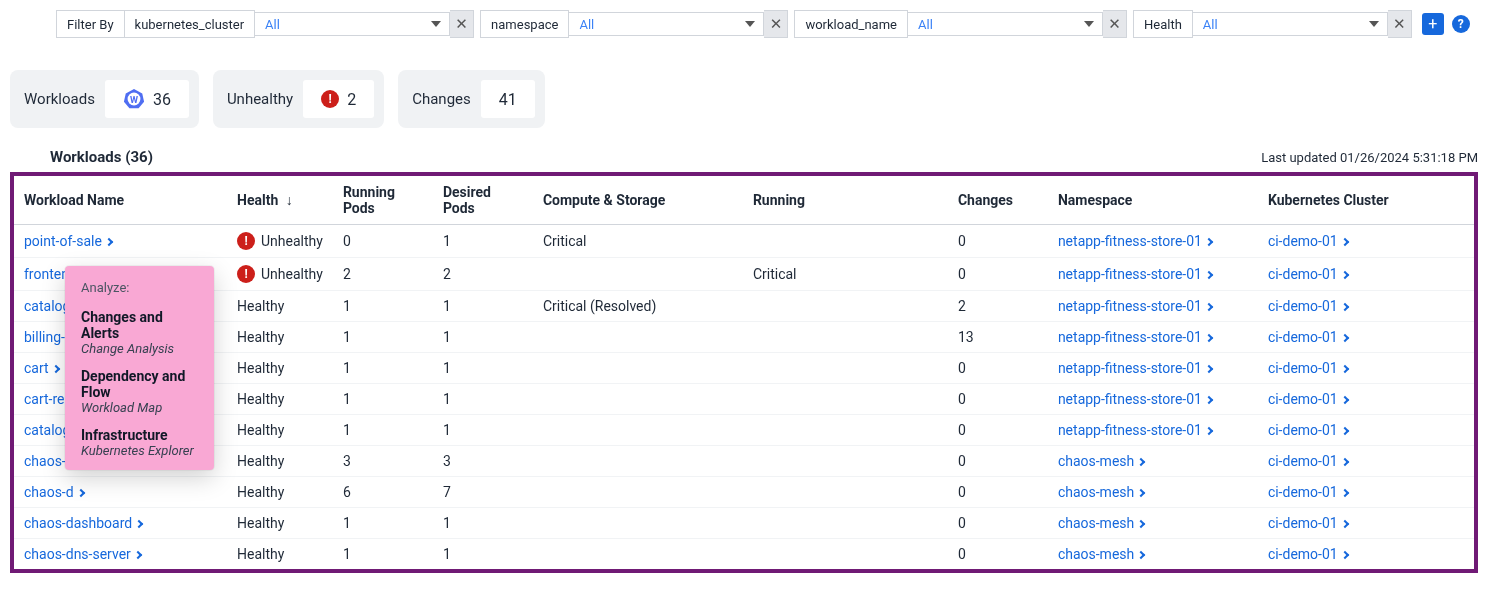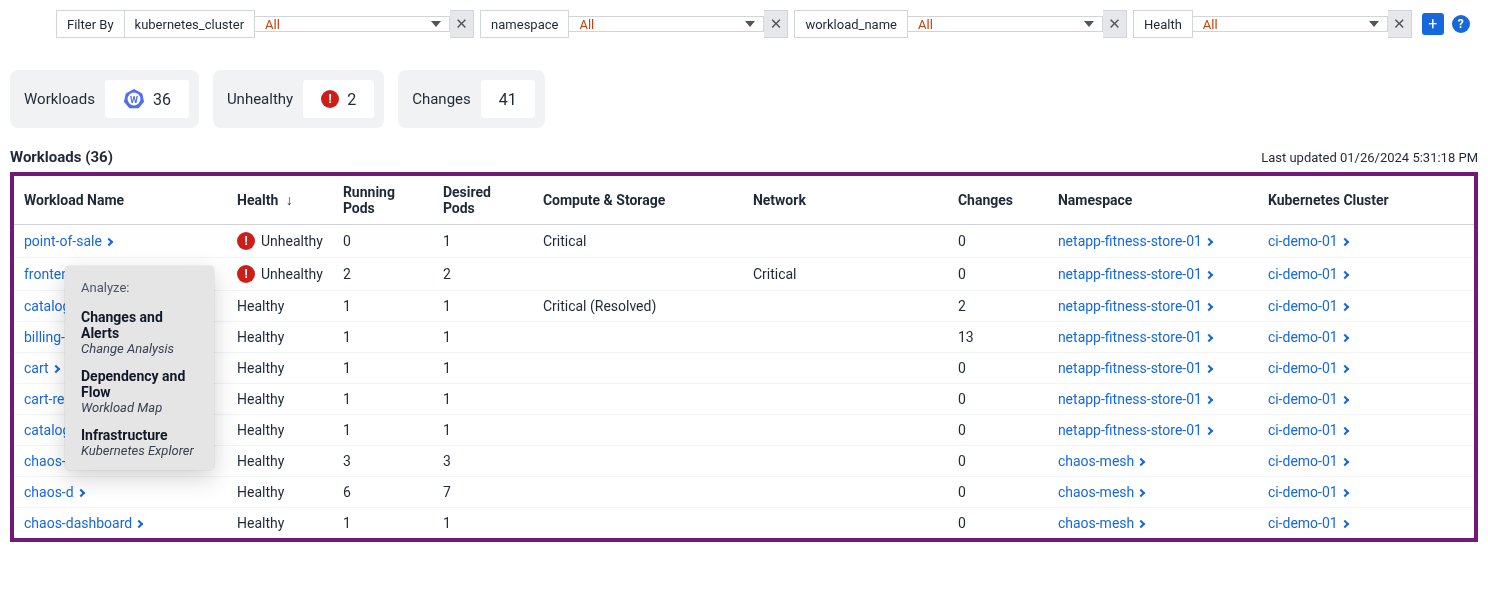--- a/index.html
+++ b/index.html
@@ -30,26 +30,26 @@
     height: 28px;
     display: flex;
     align-items: center;
     font-size: 13px;
     background: #fff;
   }
   .filter-token.first { border-left: 1px solid #d1d5db; }
   .filter-select {
     border: 1px solid #d1d5db;
     border-left: none;
-    height: 16px;
+    height: 24px;
     padding: 0 26px 0 10px;
     display: flex;
     align-items: center;
     font-size: 13px;
-    color: #c2410c;
+    color: #3b82f6;
     position: relative;
     min-width: 195px;
     background: #fff;
   }
   .filter-select::after {
     content: "";
     position: absolute;
     right: 8px;
     top: 50%;
     width: 0; height: 0;
@@ -138,21 +138,21 @@
     font-weight: 700;
   }
   
   .section-header {
     display: flex;
     justify-content: space-between;
     align-items: baseline;
     margin-top: 20px;
     margin-bottom: 6px;
   }
-  .section-title { font-weight: 700; font-size: 15px; }
+  .section-title { font-weight: 700; font-size: 15px; margin-left: 40px; }
   .last-updated { font-size: 13px; color: #1f2937; }
   
   .tbl {
     width: 100%;
     border-collapse: collapse;
     border: 4px solid #701a75;
   }
   .tbl th {
     text-align: left;
     font-weight: 700;
@@ -191,21 +191,21 @@
     color: #fff;
     display: flex;
     align-items: center;
     justify-content: center;
     font-size: 12px;
     font-weight: 700;
   }
   
   .popover {
     position: absolute;
-    background: #e5e5e5;
+    background: #f9a8d4;
     border-radius: 4px;
     box-shadow: 0 8px 24px rgba(0,0,0,.18), 0 0 0 1px rgba(0,0,0,.04);
     padding: 10px 0 6px 0;
     width: 149px;
     z-index: 10;
   }
   .popover-header {
     font-size: 13px;
     color: #4b5563;
     padding: 4px 16px 8px 16px;
@@ -290,21 +290,21 @@
   <thead>
     <tr>
       <th style="width:215px">Workload Name</th>
       <th style="width:100px">
         <span>Health</span>
         <span class="sort-arrow">↓</span>
       </th>
       <th style="width:100px">Running Pods</th>
       <th style="width:100px">Desired Pods</th>
       <th style="width:210px">Compute &amp; Storage</th>
-      <th style="width:205px">Network</th>
+      <th style="width:205px">Running</th>
       <th style="width:100px">Changes</th>
       <th style="width:210px">Namespace</th>
       <th>Kubernetes Cluster</th>
     </tr>
   </thead>
   <tbody id="tbody">
         <tr>
           <td><span class="link">point-of-sale<span class="chevron-right"></span></span></td>
           <td>
             <div class="health-cell">
@@ -436,20 +436,35 @@
           <td>6</td>
           <td>7</td>
           <td></td>
           <td></td>
           <td>0</td>
           <td><span class="link">chaos-mesh<span class="chevron-right"></span></span></td>
           <td><span class="link">ci-demo-01<span class="chevron-right"></span></span></td>
         </tr>
         <tr>
           <td><span class="link">chaos-dashboard<span class="chevron-right"></span></span></td>
+          <td>
+            <div class="health-cell">
+              <span>Healthy</span>
+            </div>
+          </td>
+          <td>1</td>
+          <td>1</td>
+          <td></td>
+          <td></td>
+          <td>0</td>
+          <td><span class="link">chaos-mesh<span class="chevron-right"></span></span></td>
+          <td><span class="link">ci-demo-01<span class="chevron-right"></span></span></td>
+        </tr>
+        <tr>
+          <td><span class="link">chaos-dns-server<span class="chevron-right"></span></span></td>
           <td>
             <div class="health-cell">
               <span>Healthy</span>
             </div>
           </td>
           <td>1</td>
           <td>1</td>
           <td></td>
           <td></td>
           <td>0</td>

